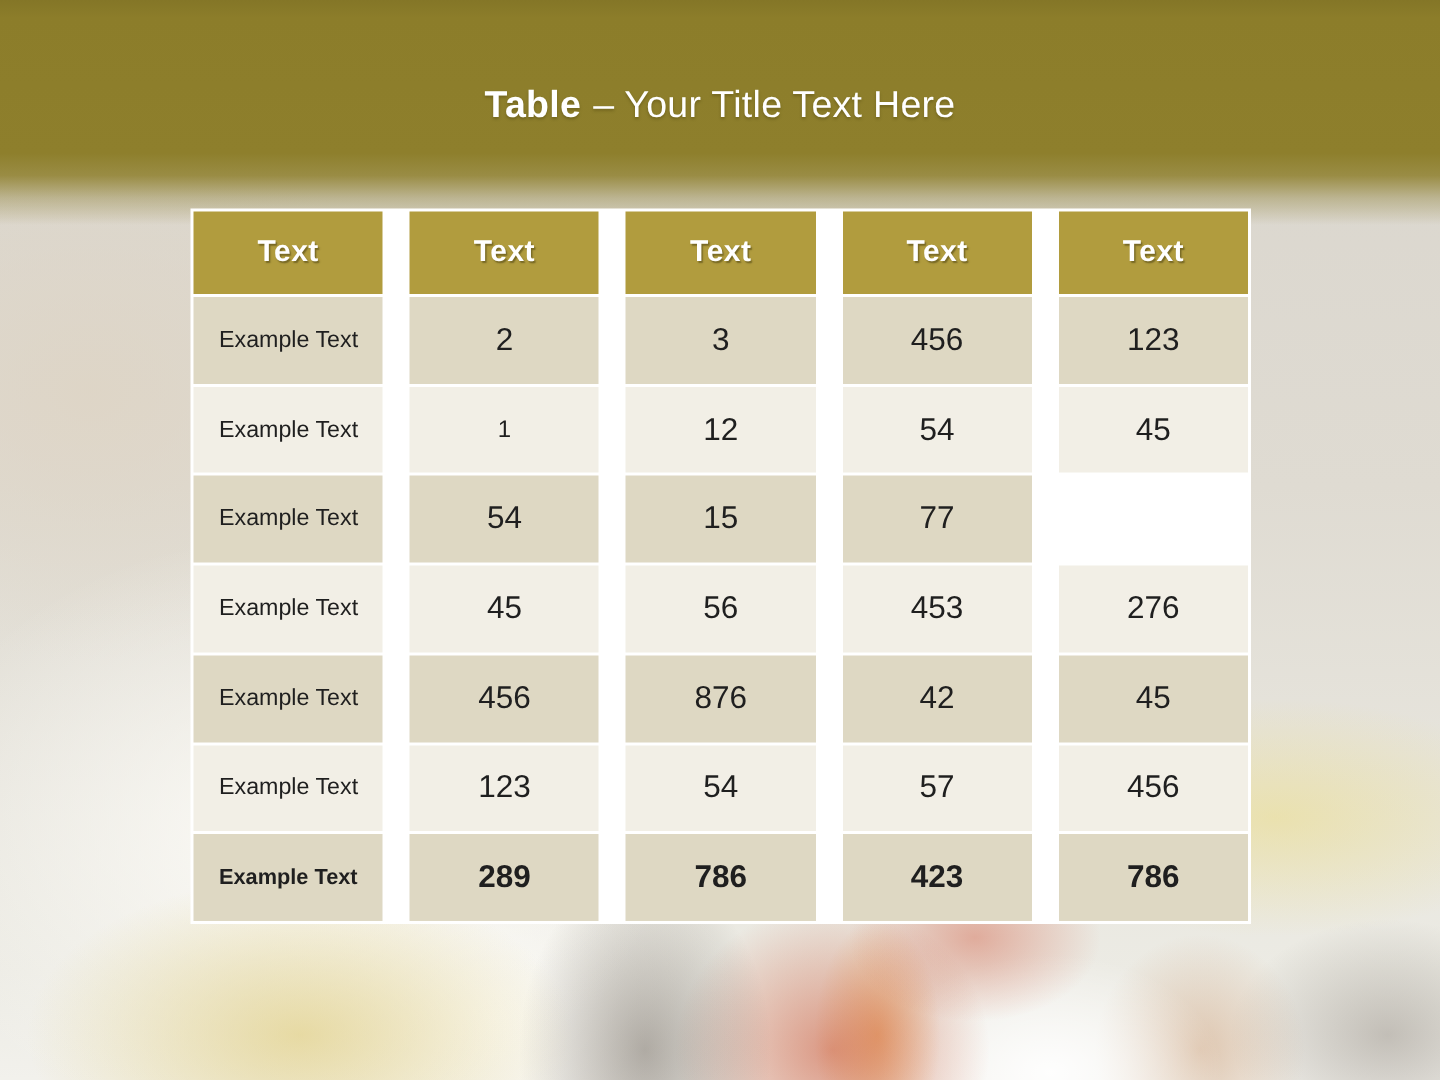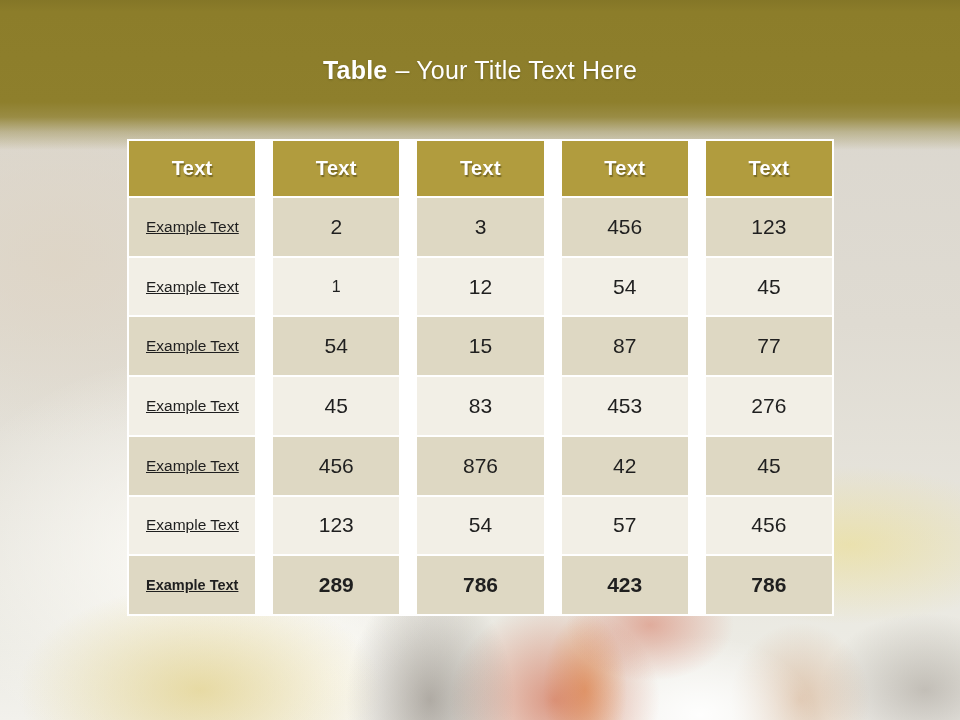--- a/index.html
+++ b/index.html
@@ -63,21 +63,21 @@
   .tcell{
     display:flex;align-items:center;justify-content:center;
     font-size:21px;color:#1f1f1f;overflow:hidden;
   }
   .thead .tcell{
     background:#b19c3e;color:#ffffff;font-weight:700;font-size:20px;
     text-shadow:1px 1.5px 1px rgba(70,60,15,0.55);letter-spacing:0.3px;
   }
   .trow.odd  .tcell{background:#ded8c3;}
   .trow.even .tcell{background:#f2efe6;}
-  .tcell.first{justify-content:flex-start;padding-left:17px;font-size:15.5px;text-decoration:underline;}
+  .tcell.first{justify-content:flex-start;padding-left:17px;font-size:15.5px;}
   .trow.r1 .tcell.c1{font-size:16px;}
   .trow.last .tcell{font-weight:700;}
   .trow.last .tcell.first{font-size:14.5px;}
 </style>
 </head>
 <body>
 
 <div class="slide">
   <div class="photo"></div>
   <div class="band"></div>
@@ -108,28 +108,27 @@
       <div class="tcell c1">1</div>
       <div class="tcell c2">12</div>
       <div class="tcell c3">54</div>
       <div class="tcell c4">45</div>
     </div>
 
     <div class="trow odd r2">
       <div class="tcell first c0">Example Text</div>
       <div class="tcell c1">54</div>
       <div class="tcell c2">15</div>
-      <div class="tcell c3">87</div>
       <div class="tcell c4">77</div>
     </div>
 
     <div class="trow even r3">
       <div class="tcell first c0">Example Text</div>
       <div class="tcell c1">45</div>
-      <div class="tcell c2">83</div>
+      <div class="tcell c2">56</div>
       <div class="tcell c3">453</div>
       <div class="tcell c4">276</div>
     </div>
 
     <div class="trow odd r4">
       <div class="tcell first c0">Example Text</div>
       <div class="tcell c1">456</div>
       <div class="tcell c2">876</div>
       <div class="tcell c3">42</div>
       <div class="tcell c4">45</div>

